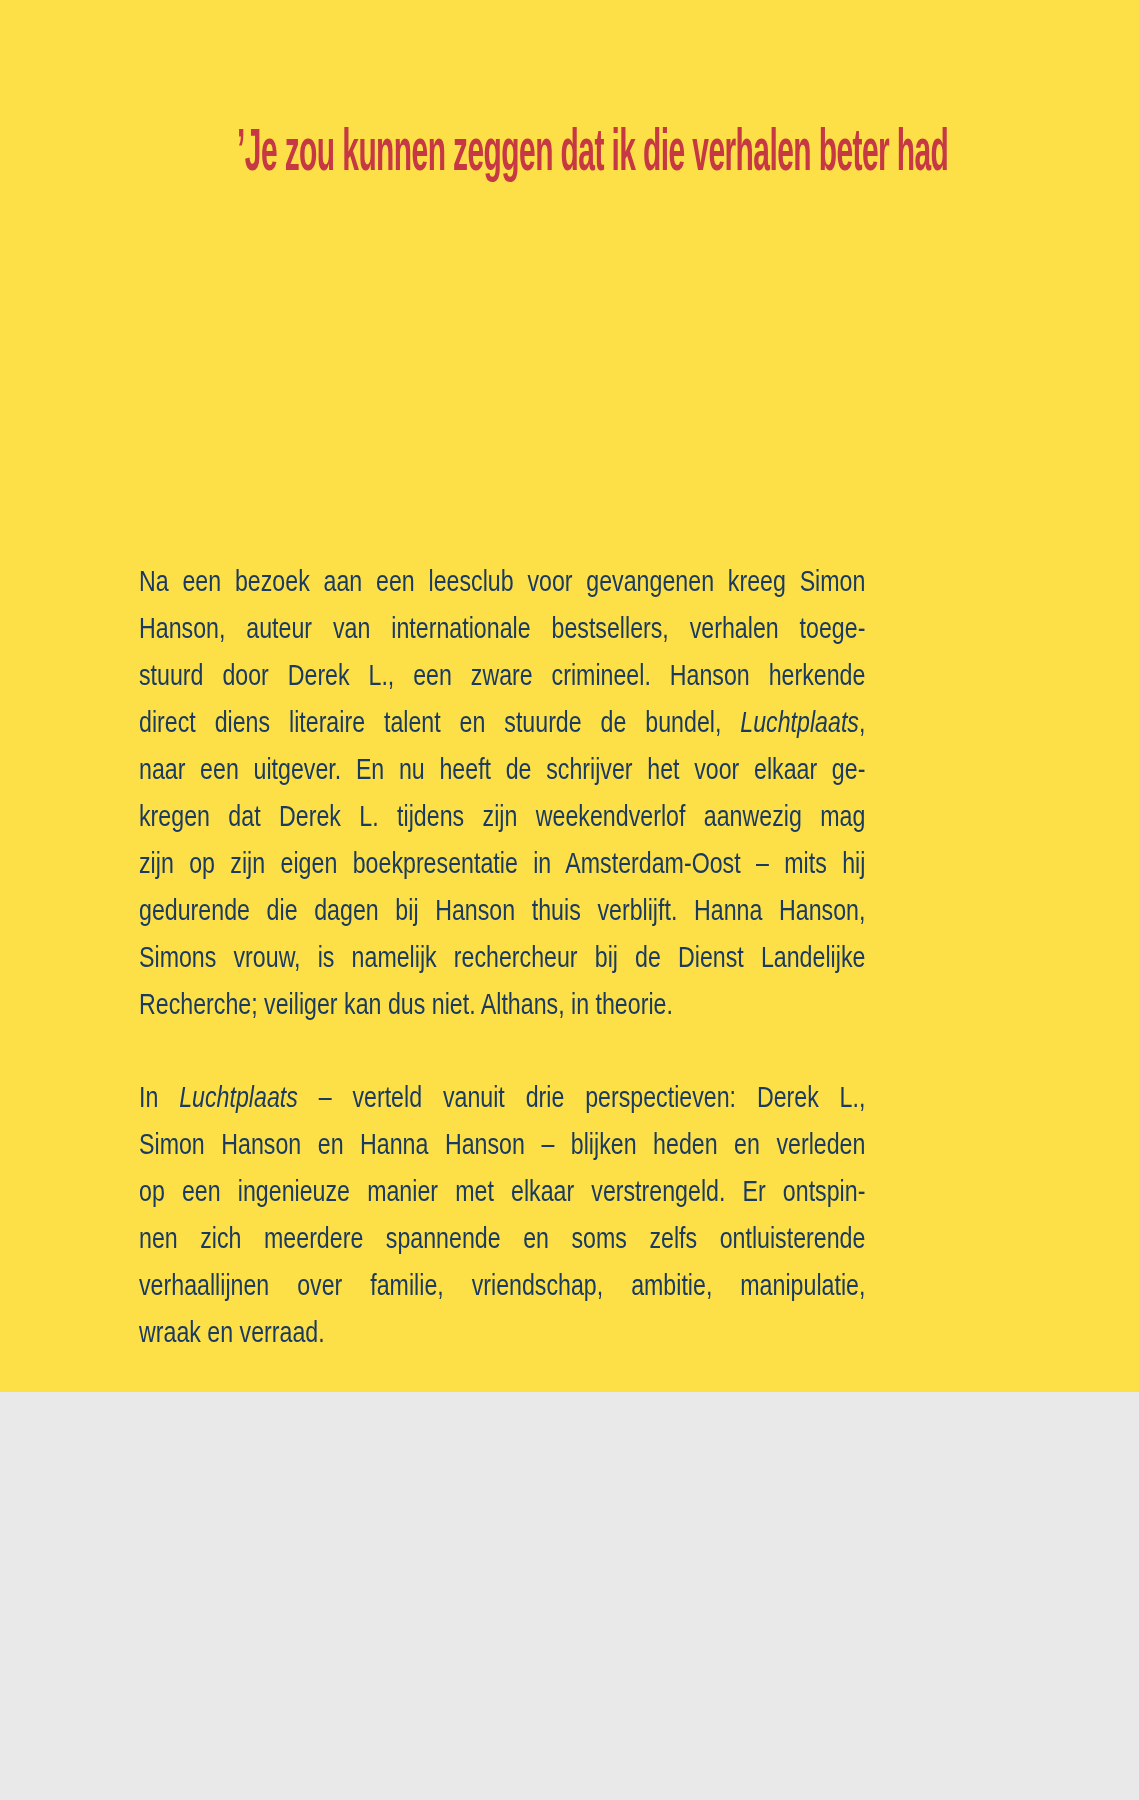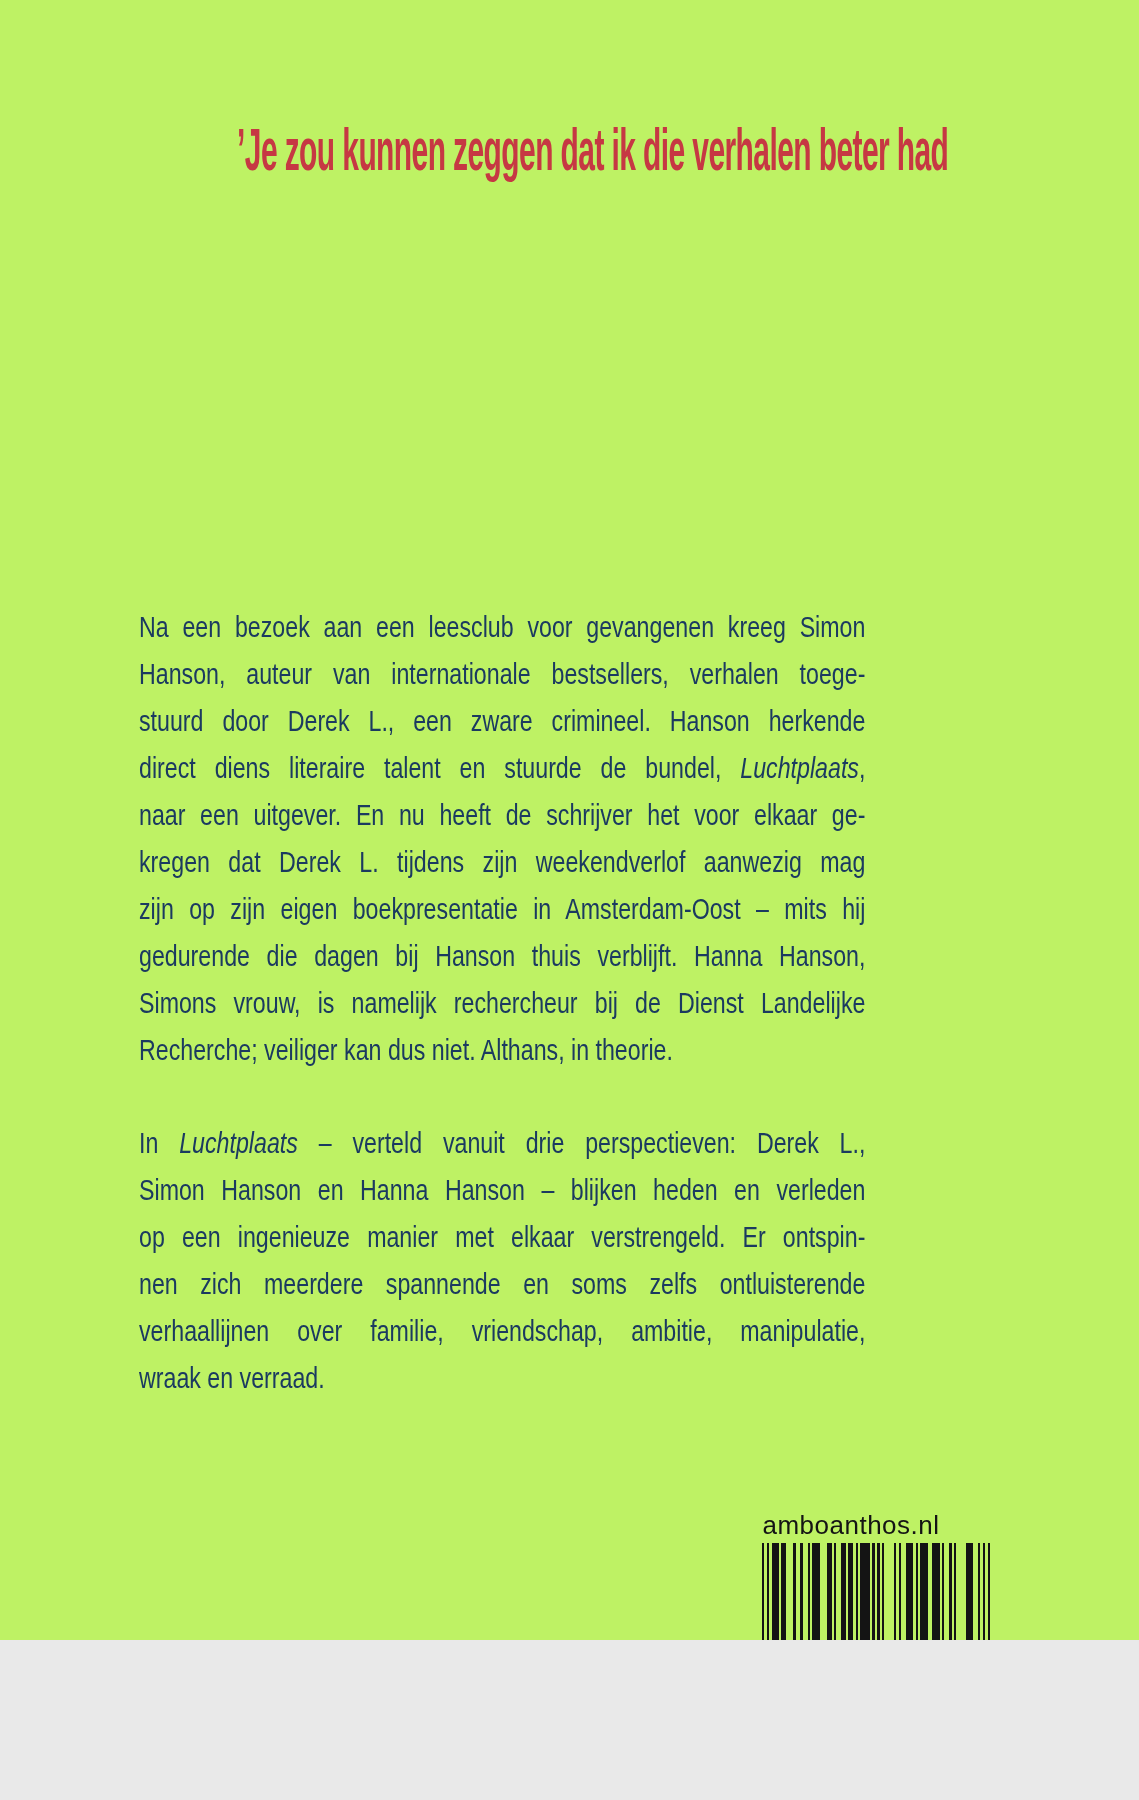--- a/index.html
+++ b/index.html
@@ -1,20 +1,20 @@
 <!DOCTYPE html>
 <html><head>
 <meta charset="utf-8">
 <style>
   html,body{margin:0;padding:0;background:#e9e9e9;}
   .page{
     position:relative;
-    width:1139px;height:1640px;
+    width:1139px;height:1392px;
     margin:0 auto;
-    background:#bef264;
+    background:#fde047;
     font-family:"Liberation Sans", sans-serif;
     overflow:hidden;
   }
   
   .quote{
     position:absolute;
     top:122px;left:0;width:1139px;
     text-align:center;
   }
   .qline{height:57px;line-height:57px;white-space:nowrap;}
@@ -65,21 +65,21 @@
 </style>
 </head>
 <body>
 
 <div class="page">
 
   <div class="quote" id="quote" style="color: rgb(198, 56, 67);">
       <div class="qline"><span>’Je zou kunnen zeggen dat ik die verhalen beter had</span></div>
     </div>
 
-  <div class="synopsis" id="synopsis" style="color: rgb(27, 58, 96); margin-top: 46px;">
+  <div class="synopsis" id="synopsis" style="color: rgb(27, 58, 96);">
       <div class="para">
         <div class="bline">Na een bezoek aan een leesclub voor gevangenen kreeg Simon</div>
         <div class="bline">Hanson, auteur van internationale bestsellers, verhalen toege-</div>
         <div class="bline">stuurd door Derek L., een zware crimineel. Hanson herkende</div>
         <div class="bline">direct diens literaire talent en stuurde de bundel, <em>Luchtplaats</em>,</div>
         <div class="bline">naar een uitgever. En nu heeft de schrijver het voor elkaar ge-</div>
         <div class="bline">kregen dat Derek L. tijdens zijn weekendverlof aanwezig mag</div>
         <div class="bline">zijn op zijn eigen boekpresentatie in Amsterdam-Oost – mits hij</div>
         <div class="bline">gedurende die dagen bij Hanson thuis verblijft. Hanna Hanson,</div>
         <div class="bline">Simons vrouw, is namelijk rechercheur bij de Dienst Landelijke</div>

